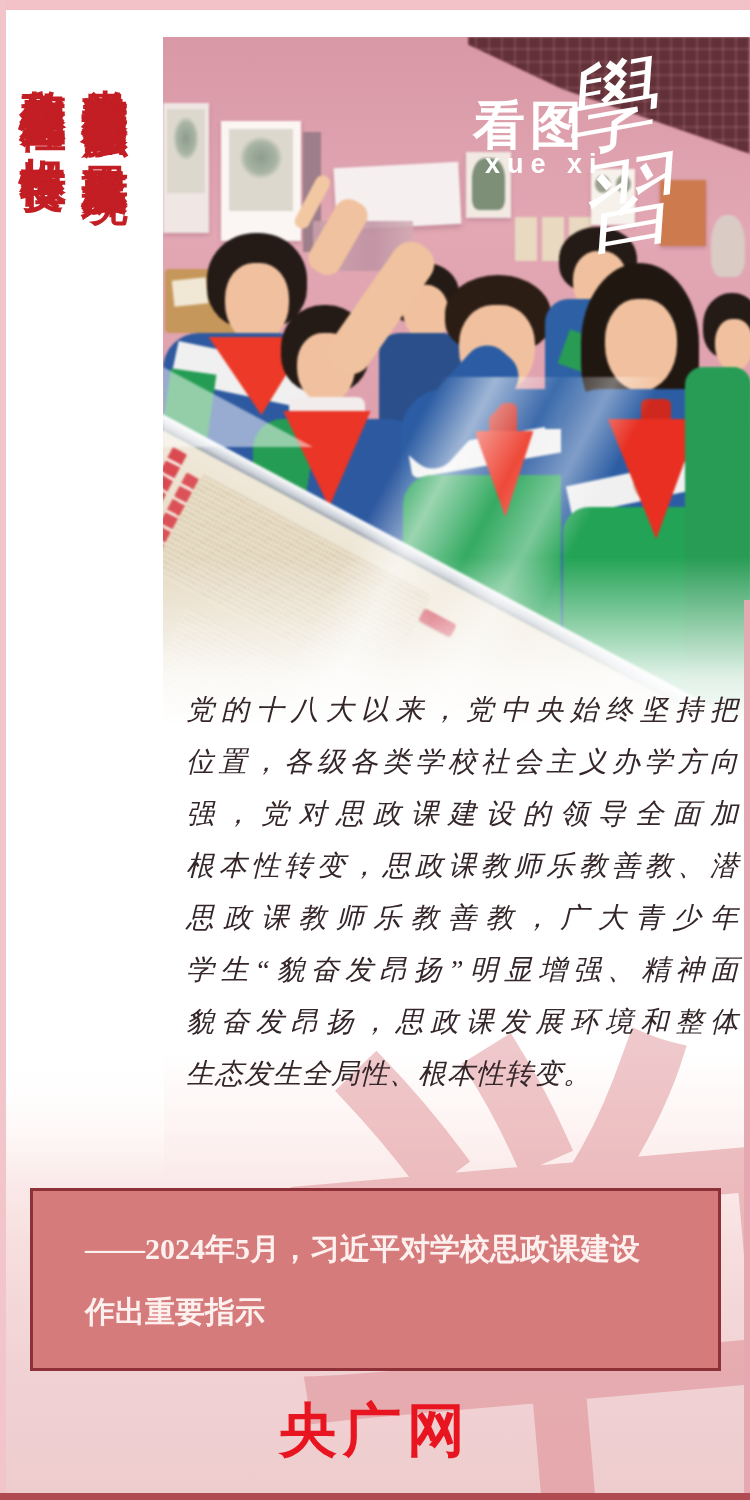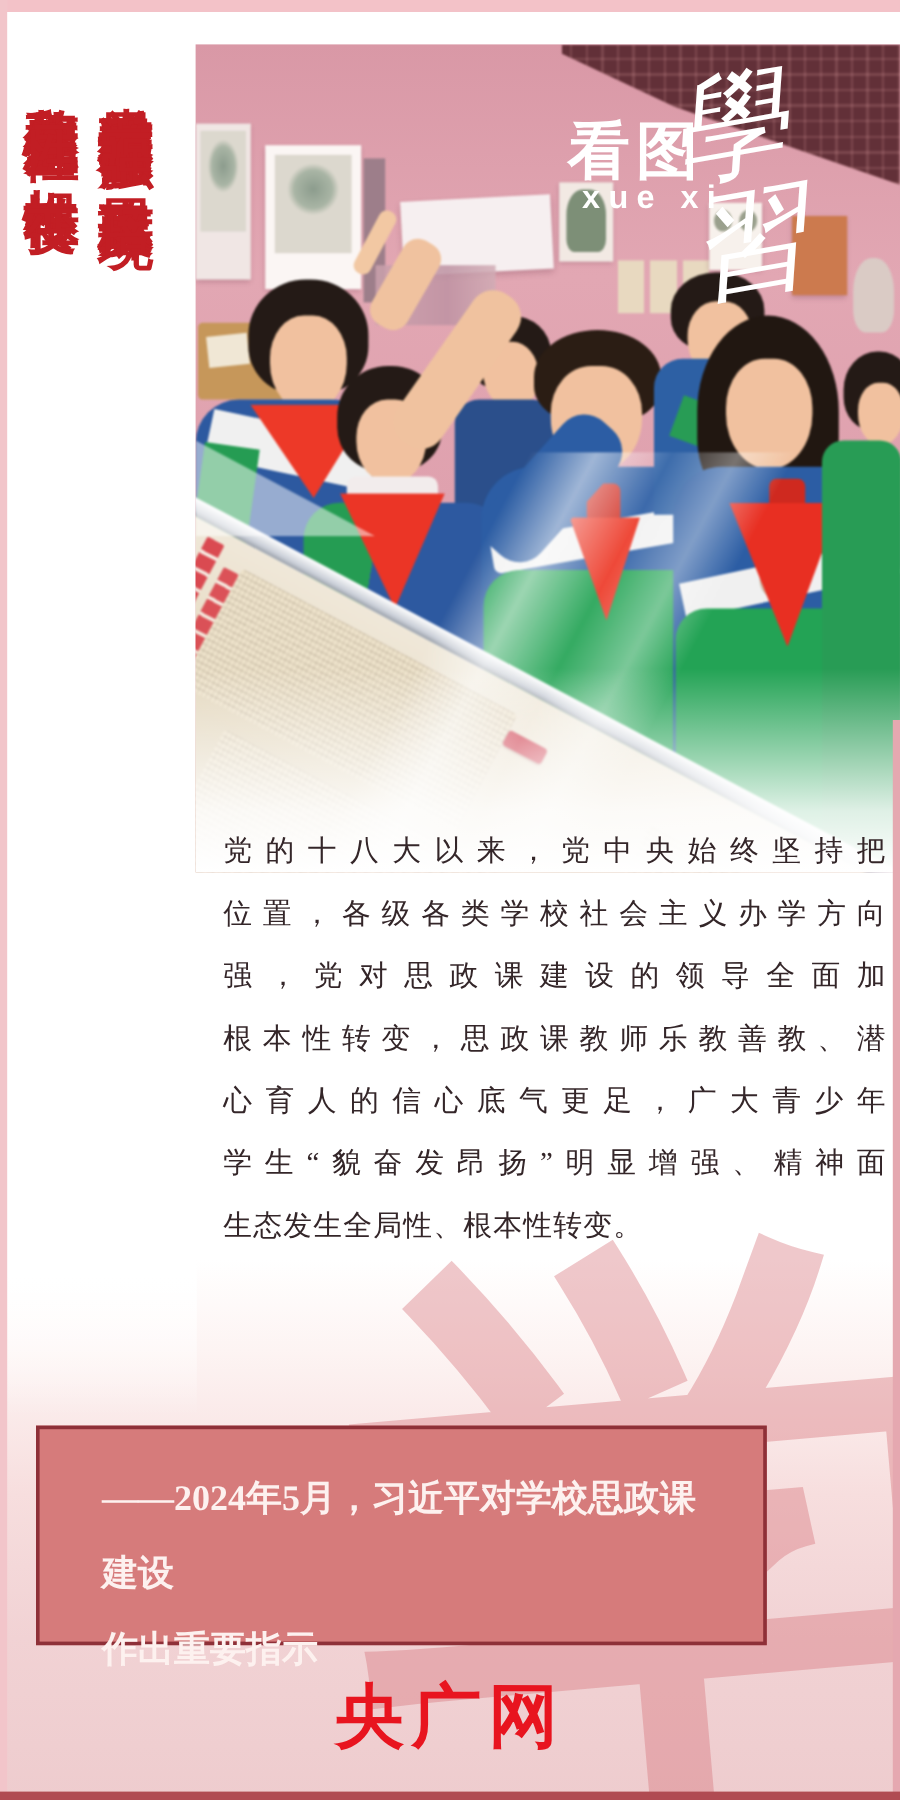--- a/index.html
+++ b/index.html
@@ -50,25 +50,25 @@
   
   .kantu{left:310px;top:54px;font-size:52px;font-weight:900;letter-spacing:5px;color:#ffffff;z-index:6;}
   .pinyin{left:322px;top:112px;font-size:27px;font-weight:800;letter-spacing:7px;color:#ffffff;z-index:6;}
   .calligraphy{left:402px;top:12px;font-size:98px;color:#ffffff;z-index:6;
     font-family:"DejaVu Serif","Liberation Serif",serif;font-style:italic;
     transform:rotate(-10deg);line-height:1;}
 
   
   .body-text{left:186px;top:684px;width:552px;z-index:3;
     font-family:"Liberation Serif","DejaVu Serif",serif;color:#342629;}
-  .bline{font-size:24px;line-height:52px;text-align:justify;text-align-last:justify;}
+  .bline{font-size:28px;line-height:52px;text-align:justify;text-align-last:justify;font-style:italic;}
   .bline.last{text-align-last:left;letter-spacing:1px;}
 
   
-  .quote-box{left:30px;top:1188px;width:609px;height:183px;box-sizing:border-box;z-index:3;
+  .quote-box{left:30px;top:1188px;width:691px;height:183px;box-sizing:border-box;z-index:3;
     background:#d67b7b;border:3px solid #8e3038;padding:26px 40px 0 52px;}
   .qline{font-family:"Liberation Serif","DejaVu Serif",serif;font-weight:600;
     font-size:30px;line-height:63px;color:#fdf1ef;}
 
   
   .footer-logo{left:0;top:1392px;width:750px;text-align:center;z-index:3;
     font-size:58px;font-weight:900;letter-spacing:6px;color:#e8141f;}
 </style>
 </head>
 <body>
@@ -194,22 +194,23 @@
     <div class="abs calligraphy">學習</div>
 
     <div class="abs photo-fade"></div>
   </div>
 
   <div class="abs body-text">
     <div class="bline">党的十八大以来，党中央始终坚持把</div>
     <div class="bline">位置，各级各类学校社会主义办学方向</div>
     <div class="bline">强，党对思政课建设的领导全面加</div>
     <div class="bline">根本性转变，思政课教师乐教善教、潜</div>
-    <div class="bline">心育人的信心底气更足，广大青少年</div>
+    <div class="bline">思政课教师乐教善教，广大青少年</div>
     <div class="bline">学生“貌奋发昂扬”明显增强、精神面</div>
+    <div class="bline">貌奋发昂扬，思政课发展环境和整体</div>
     <div class="bline last">生态发生全局性、根本性转变。</div>
   </div>
 
   <div class="abs quote-box">
     <div class="qline">——2024年5月，习近平对学校思政课建设</div>
     <div class="qline">作出重要指示</div>
   </div>
 
   <div class="abs footer-logo">央广网</div>
 

